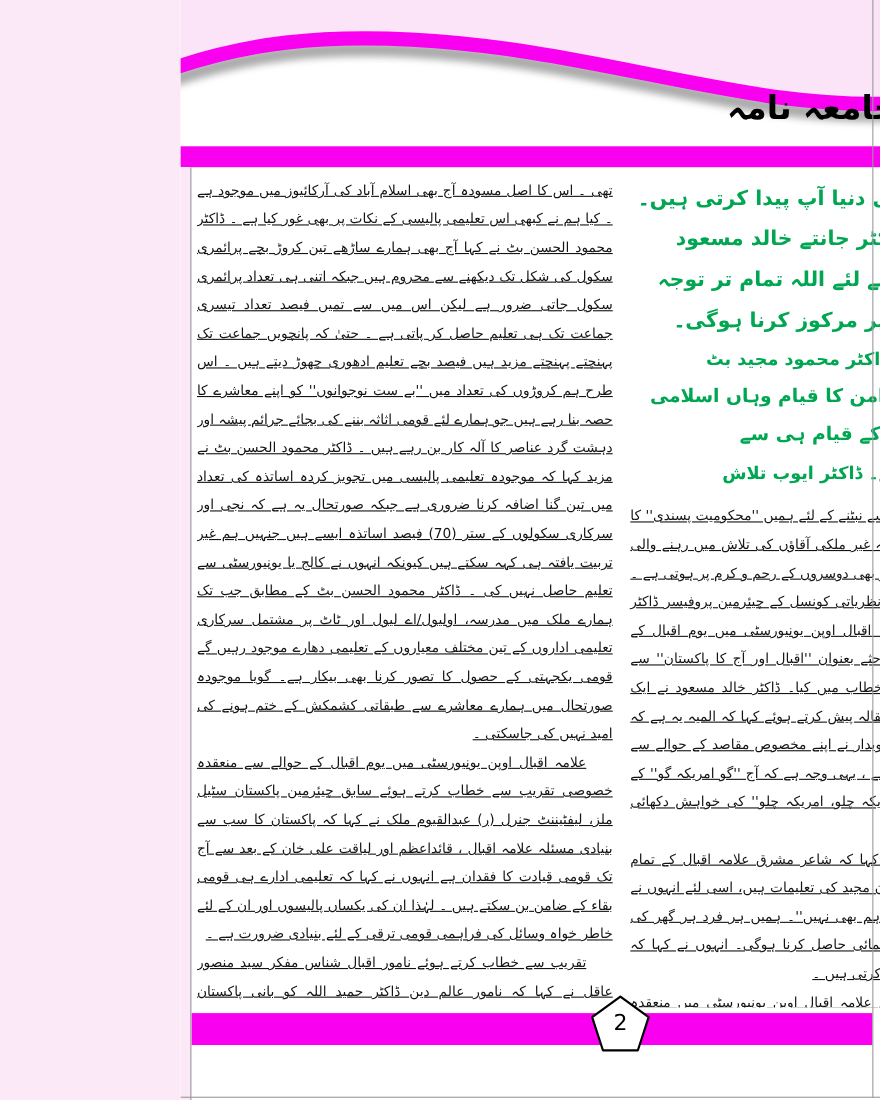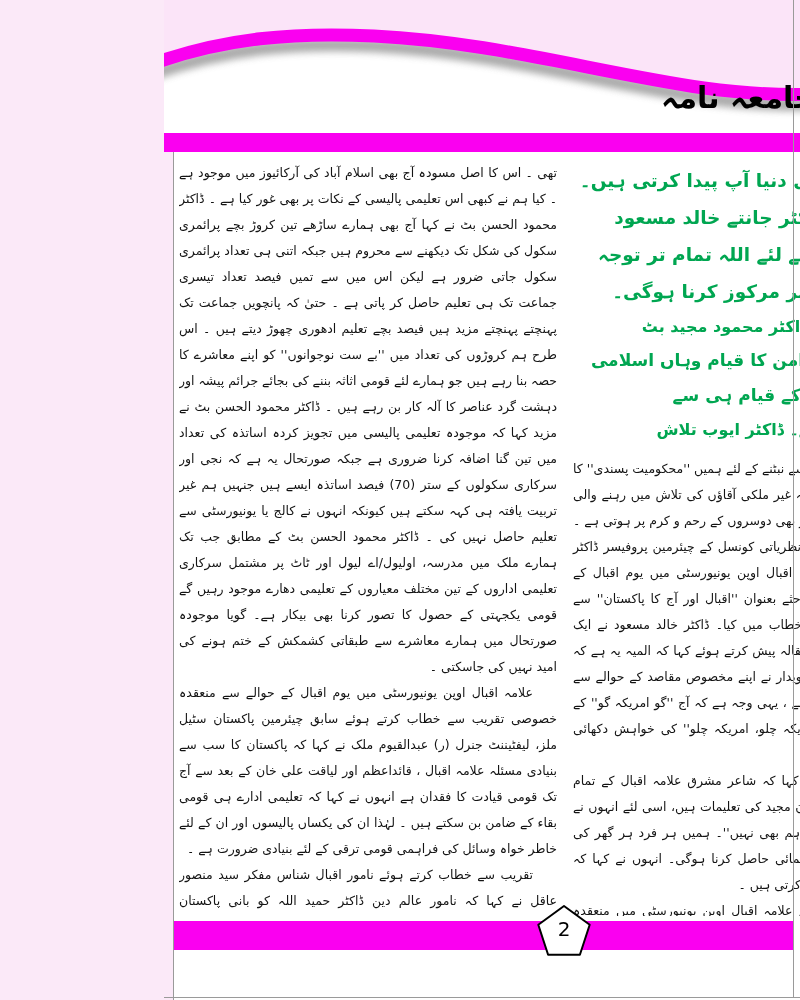--- a/index.html
+++ b/index.html
@@ -34,21 +34,21 @@
   
   .content {
     position:absolute; top:160px; left:15px; width:772px; height:756px;
     display:flex; gap:16px; direction:rtl; overflow:hidden;
   }
   .col {
     flex:1 1 0; min-width:0;
     text-align:justify; color:#141414;
     font-size:12.5px; line-height:26px;
   }
-  .col p { margin:0; text-indent:24px; }
+  .col p { margin:0; text-indent:24px;text-decoration:underline; }
   .col p.flush { text-indent:0; }
 
   
   .headline { text-align:center; font-weight:bold; color:#00a651; margin:2px 0 10px 0; }
   .hl-a { font-size:18.5px; line-height:37px; }
   .hl-b { font-size:16px;   line-height:33px; }
   .hl-c { font-size:17px;   line-height:35px; }
 
   
   .footer-rule {

